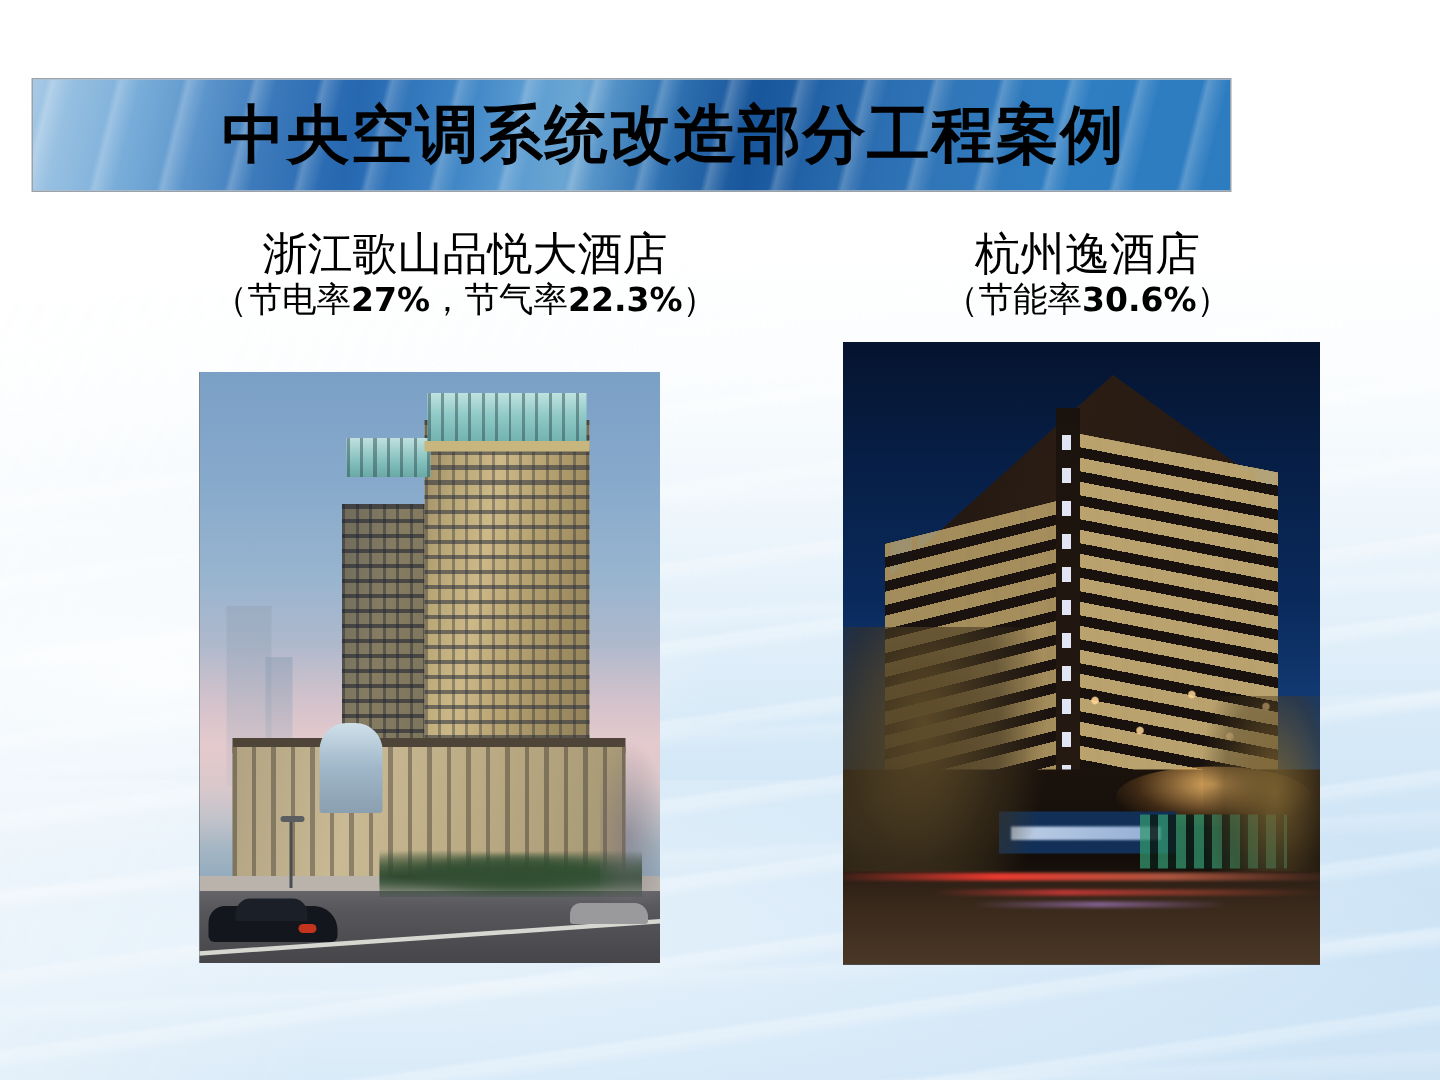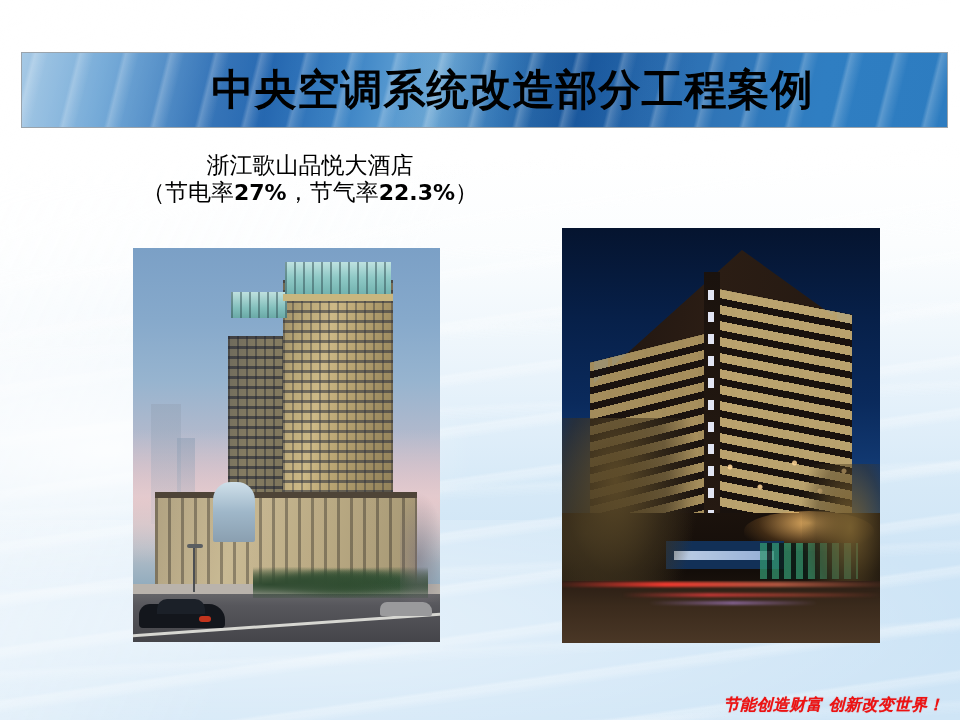--- a/index.html
+++ b/index.html
@@ -77,21 +77,21 @@
     width: 960px;
     height: 260px;
     background: radial-gradient(ellipse at 25% 40%, rgba(255,255,255,0.55) 0%, rgba(255,255,255,0.0) 72%);
   }
 
   
   .title-banner {
     position: absolute;
     left: 21px;
     top: 52px;
-    width: 927px;
+    width: 800px;
     height: 76px;
     border: 1px solid #9aa3ab;
     box-sizing: border-box;
     overflow: hidden;
     background:
       linear-gradient(100deg,
         #6fa8d6 0%,
         #4f93cd 9%,
         #2e6fb5 21%,
         #1f63ae 27%,
@@ -148,21 +148,21 @@
     text-align: center;
     color: #000000;
     line-height: 1.18;
     white-space: nowrap;
   }
   .caption-left  { left: 110px; top: 152px; width: 400px; }
   .caption-right { left: 565px; top: 152px; width: 320px; }
 
   .caption .cap-name {
     font-family: "DejaVu Serif", "Liberation Serif", serif;
-    font-size: 23px;
+    font-size: 30px;
     font-weight: 400;
   }
   .caption .cap-stat {
     font-family: "DejaVu Serif", "Liberation Serif", serif;
     font-size: 23px;
     font-weight: 400;
     margin-top: 0;
   }
   .caption .cap-stat b {
     font-family: "DejaVu Sans", "Liberation Sans", sans-serif;
@@ -407,20 +407,24 @@
   <div class="title-banner">
     <div class="title-streaks"></div>
     <div class="title-text">中央空调系统改造部分工程案例</div>
   </div>
 
   <div class="caption caption-left">
     <div class="cap-name">浙江歌山品悦大酒店</div>
     <div class="cap-stat"><span>（节电率</span><b>27%</b><span>，节气率</span><b>22.3%</b><span>）</span></div>
   </div>
 
+  <div class="caption caption-right">
+    <div class="cap-name">杭州逸酒店</div>
+    <div class="cap-stat"><span>（节能率</span><b>30.6%</b><span>）</span></div>
+  </div>
 
   <div class="photo photo-left">
     <div class="lp-sky"></div>
     <div class="lp-haze"></div>
     <div class="lp-far1"></div>
     <div class="lp-far2"></div>
     <div class="lp-wing">
       <div class="lp-wing-grid"></div>
     </div>
     <div class="lp-tower">
@@ -465,15 +469,14 @@
     <div class="rp-sign-text"></div>
     <div class="rp-hedge"></div>
     <div class="rp-tree-left"></div>
     <div class="rp-tree-right"></div>
     <div class="rp-road"></div>
     <div class="rp-trail1"></div>
     <div class="rp-trail2"></div>
     <div class="rp-trail3"></div>
   </div>
 
-  <div class="footer-slogan">节能创造财富 创新改变世界！</div>
 
 </div>
 
 </body></html>

